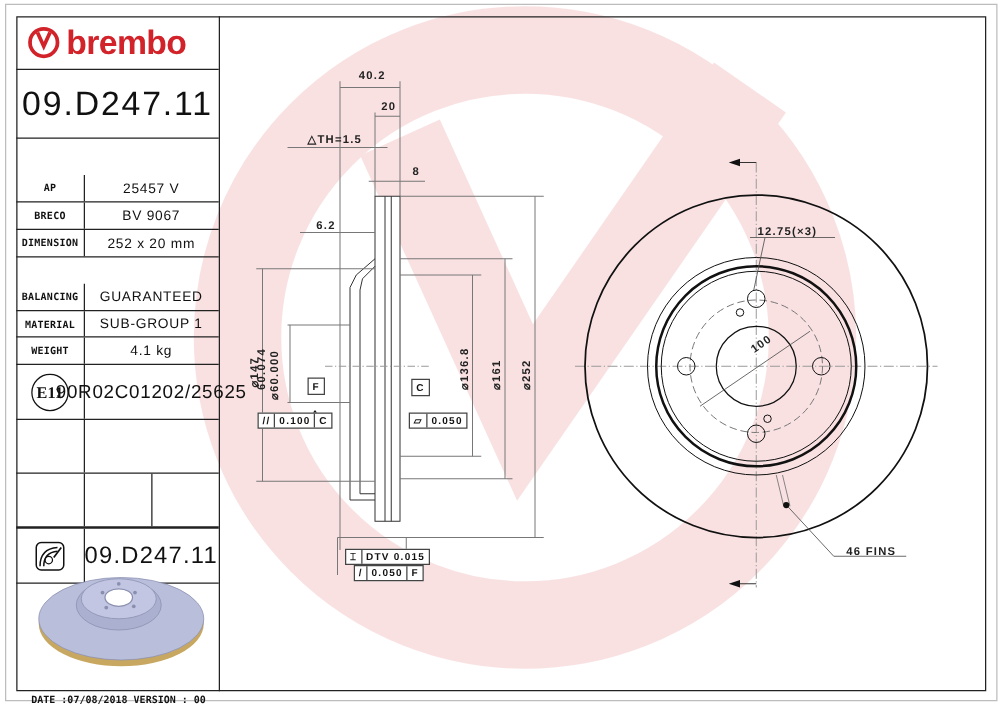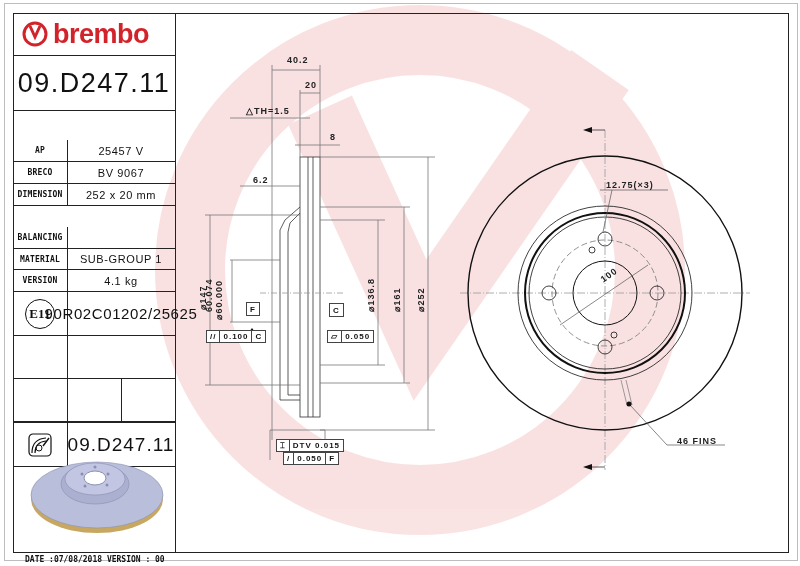--- a/index.html
+++ b/index.html
@@ -121,27 +121,28 @@
   <div class="row" style="top:119px;height:22px">
     <div class="cell-l">BRECO</div>
     <div class="cell-r">BV 9067</div>
   </div>
   <div class="row" style="top:141px;height:22px">
     <div class="cell-l">DIMENSION</div>
     <div class="cell-r">252 x 20 mm</div>
   </div>
   <div class="row" style="top:184px;height:22px">
     <div class="cell-l">BALANCING</div>
+    <div class="cell-r">GUARANTEED</div>
   </div>
   <div class="row" style="top:206px;height:21px">
     <div class="cell-l">MATERIAL</div>
     <div class="cell-r">SUB-GROUP 1</div>
   </div>
   <div class="row" style="top:227px;height:22px">
-    <div class="cell-l">VERSION</div>
+    <div class="cell-l">WEIGHT</div>
     <div class="cell-r">4.1 kg</div>
   </div>
   <div class="row" style="top:249px;height:44px">
     <div class="cell-l">
       <span style="border:1.5px solid #111;border-radius:50%;width:28px;height:28px;display:flex;align-items:center;justify-content:center;font-family:'Liberation Serif',serif;font-size:13px;font-weight:bold;">E11</span>
     </div>
     <div class="cell-r" style="flex-direction:row;font-size:15px;line-height:13px">
       <span>90R</span>
       <span>02C01202/25625</span>
     </div>

